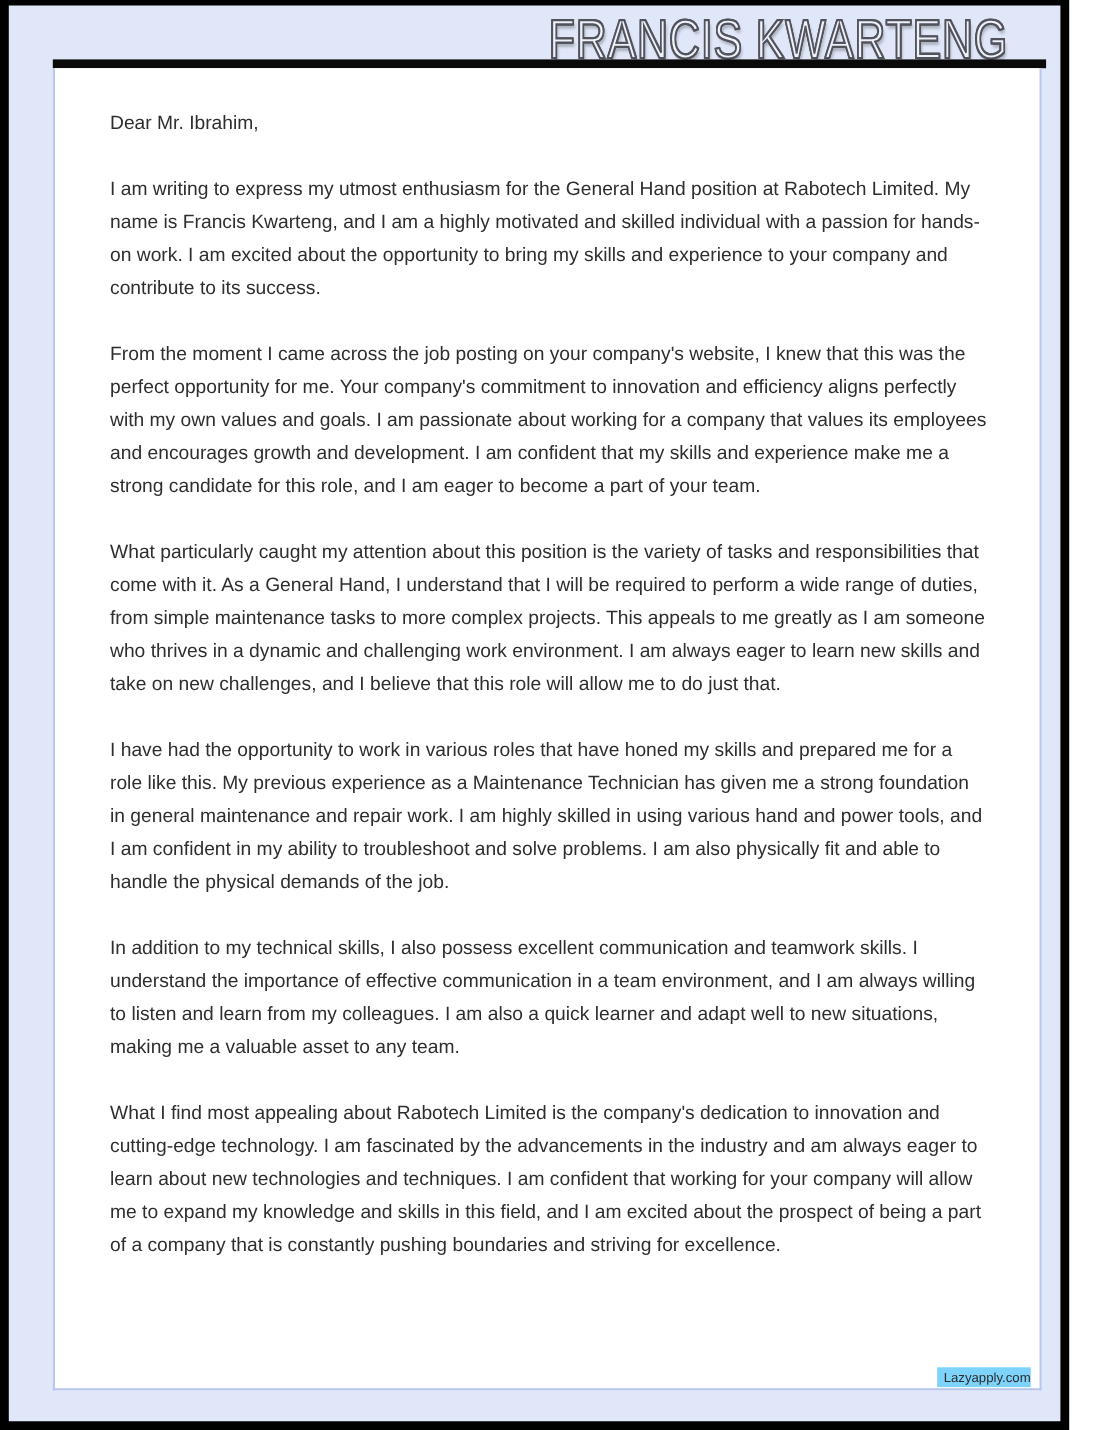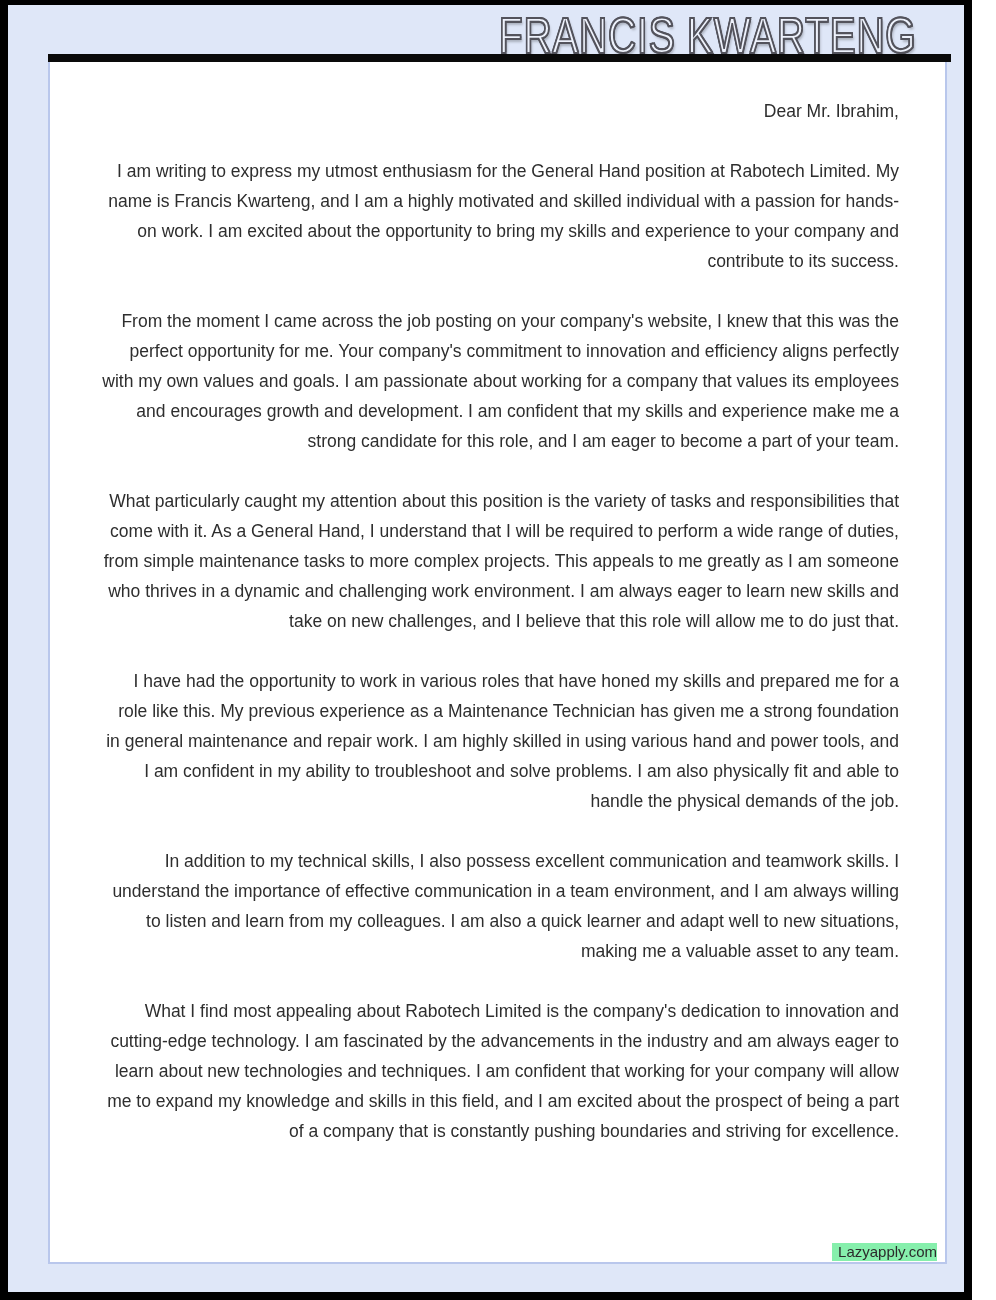--- a/index.html
+++ b/index.html
@@ -58,29 +58,29 @@
     border: 2px solid #b9c7ec;
     border-top: none;
     overflow: hidden;
   }
   .sheet-inner {
     padding: 34px 46px 0 50px;
     color: #2e2e2e;
     font-size: 17.5px;
     line-height: 30px;
   }
-  .sheet-inner p { margin: 0 0 30px 0; text-align: right; }
+  .sheet-inner p { margin: 0 0 30px 0; }
   .salutation { margin-bottom: 30px; }
   .watermark {
     position: absolute;
     right: 8px;
     bottom: 1px;
-    font-size: 15px;
+    font-size: 12px;
     color: #2b2b2b;
-    background: #86efac;
+    background: #7dd3fc;
     padding-left: 6px;
     line-height: 18px;
   }
 </style>
 </head>
 <body>
 
 <div class="page">
 
   <div class="header-name">FRANCIS KWARTENG</div>

